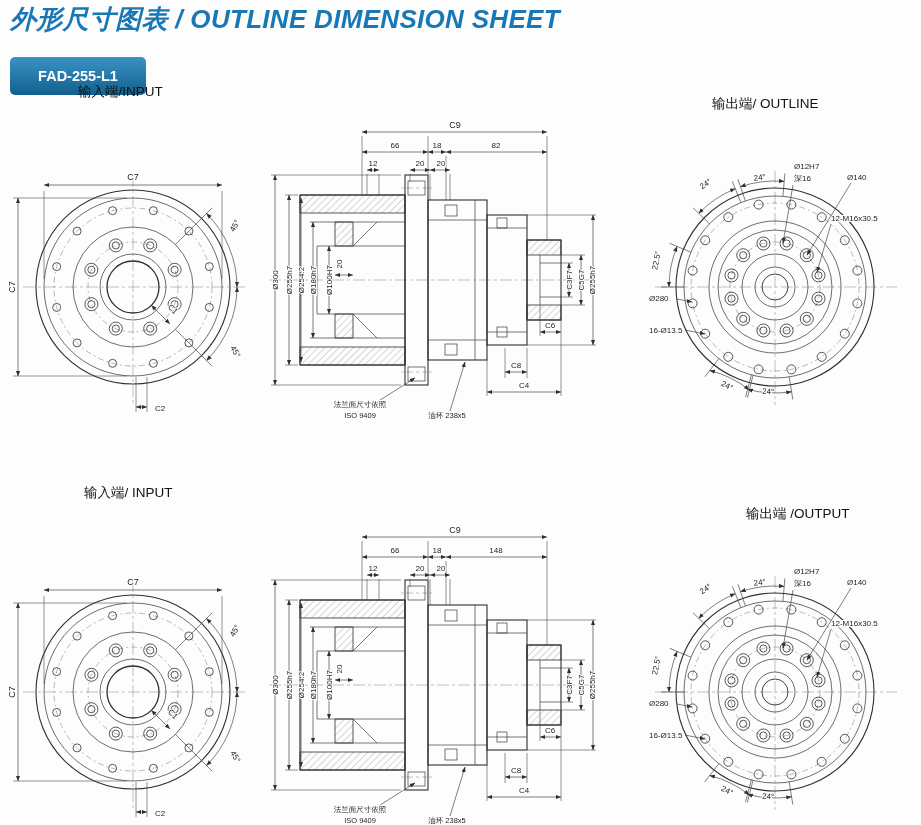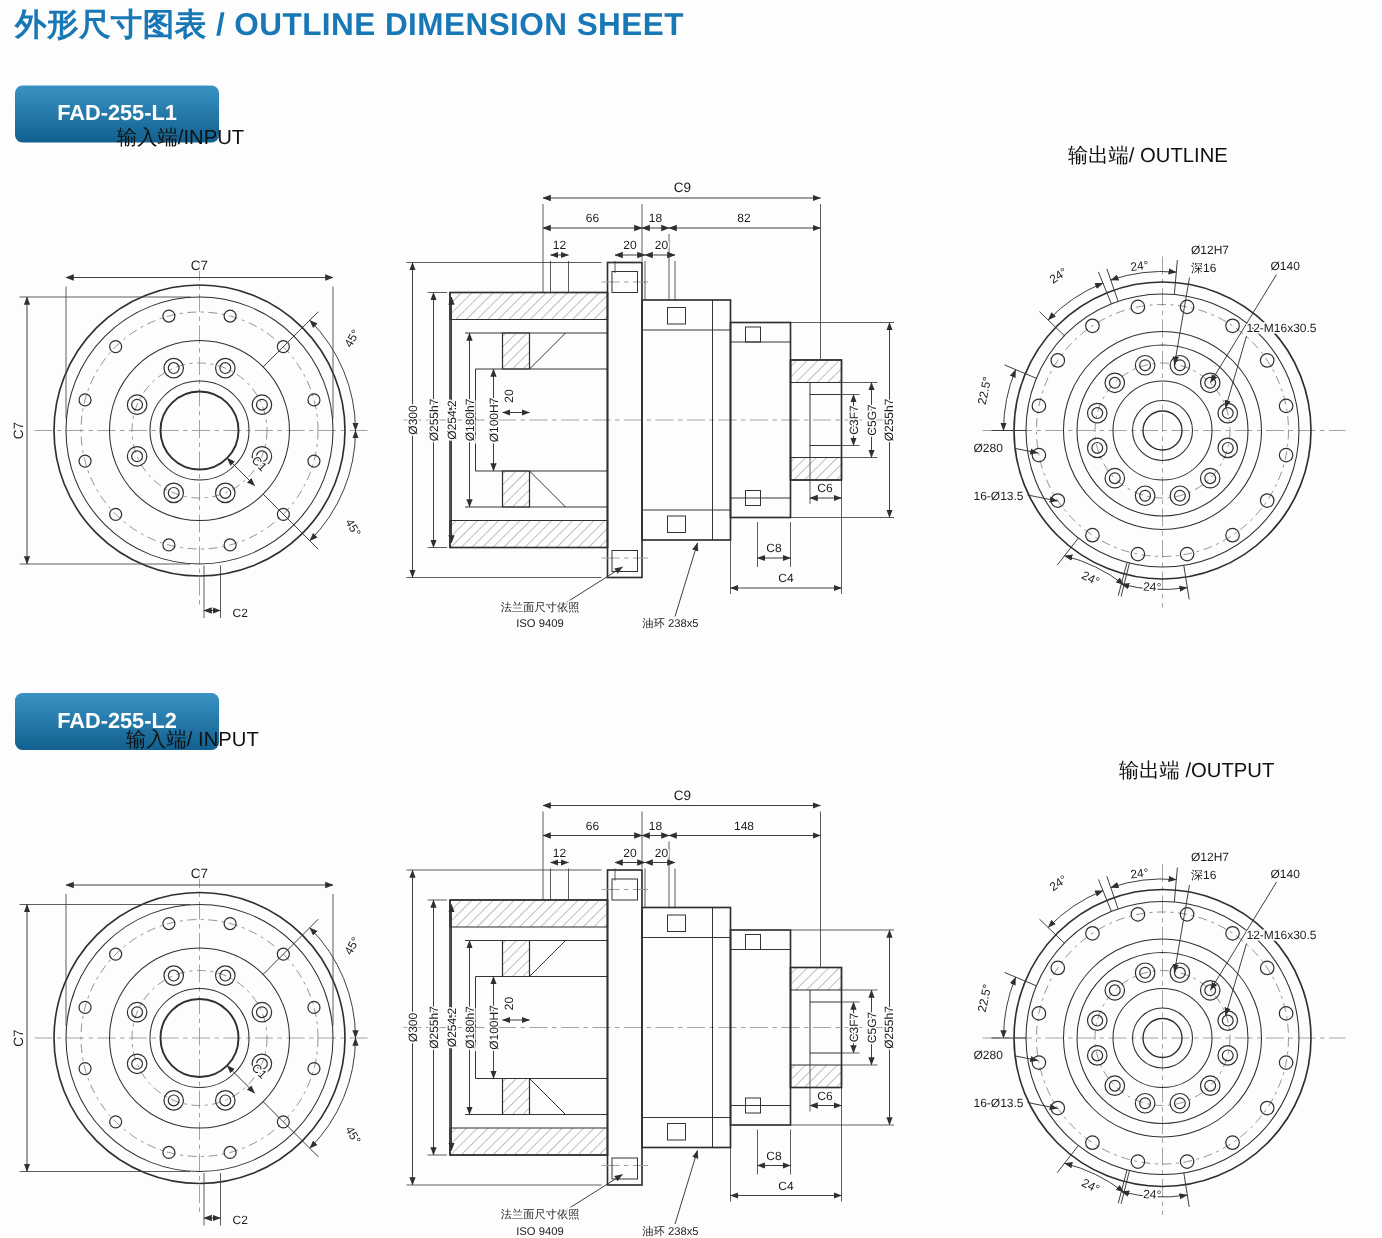--- a/index.html
+++ b/index.html
@@ -1,19 +1,19 @@
 <!DOCTYPE html>
 <html style="--accent: #1878b6;"><head>
 <meta charset="utf-8">
 <style>
   html,body{margin:0;padding:0;background:#fff;}
   #page{position:relative;width:921px;height:825px;background:#fdfdfd;overflow:hidden;
         font-family:"Liberation Sans","DejaVu Sans",sans-serif;}
-  h1.title{position:absolute;left:10px;top:2px;margin:0;font-size:21px;font-weight:bold;
-           color:var(--accent,#1878b6);letter-spacing:.3px;}
+  h1.title{position:absolute;left:10px;top:2px;margin:0;font-size:26px;font-weight:bold;
+           color:var(--accent,#1878b6);letter-spacing:.3px;font-style:italic;}
   .badge{position:absolute;left:10px;width:136px;height:38px;border-radius:5px;
          background:linear-gradient(180deg,#3a93c4,#11608f);color:#fff;font-size:14.5px;
          font-weight:bold;display:flex;align-items:center;justify-content:center;}
   .view-title{position:absolute;font-size:13.5px;color:#111;}
   svg.drawing{position:absolute;overflow:visible;}
   
   .ol{stroke:#2f2f2f;stroke-width:1.1;fill:none;}
   .tl{stroke:#2f2f2f;stroke-width:.65;fill:none;}
   .cl{stroke:#999;stroke-width:.6;fill:none;stroke-dasharray:12 3 3 3;}
   .bc{stroke:#888;stroke-width:.6;fill:none;stroke-dasharray:6 3 2 3;}
@@ -356,21 +356,20 @@
       <text class="d s" transform="translate(12,136) rotate(-78)">22.5°</text>
       <text class="d s as" x="2" y="176">Ø280</text>
       <text class="d s as" x="2" y="208">16-Ø13.5</text>
       <text class="d s" transform="translate(60,61) rotate(-34)">24°</text>
       <text class="d s" transform="translate(113,55) rotate(-7)">24°</text>
       <text class="d s" transform="translate(79,263) rotate(26)">24°</text>
       <text class="d s" transform="translate(121,269) rotate(3)">24°</text>
     </g>
   </svg>
 
-  <div class="badge" style="top:462px">FAD-255-L2</div>
   <div class="view-title" style="left:84px;top:484px">输入端/ INPUT</div>
   <div class="view-title" style="left:746px;top:505px">输出端 /OUTPUT</div>
 
   <svg class="drawing" style="left:5px;top:532px" width="250" height="310" viewBox="0 0 250 310">
     <g class="cl">
       <line x1="18" y1="160" x2="240" y2="160"></line>
         <line x1="128" y1="48" x2="128" y2="278"></line>
     </g>
     <g class="ol">
       <circle cx="128" cy="160" r="97"></circle>

